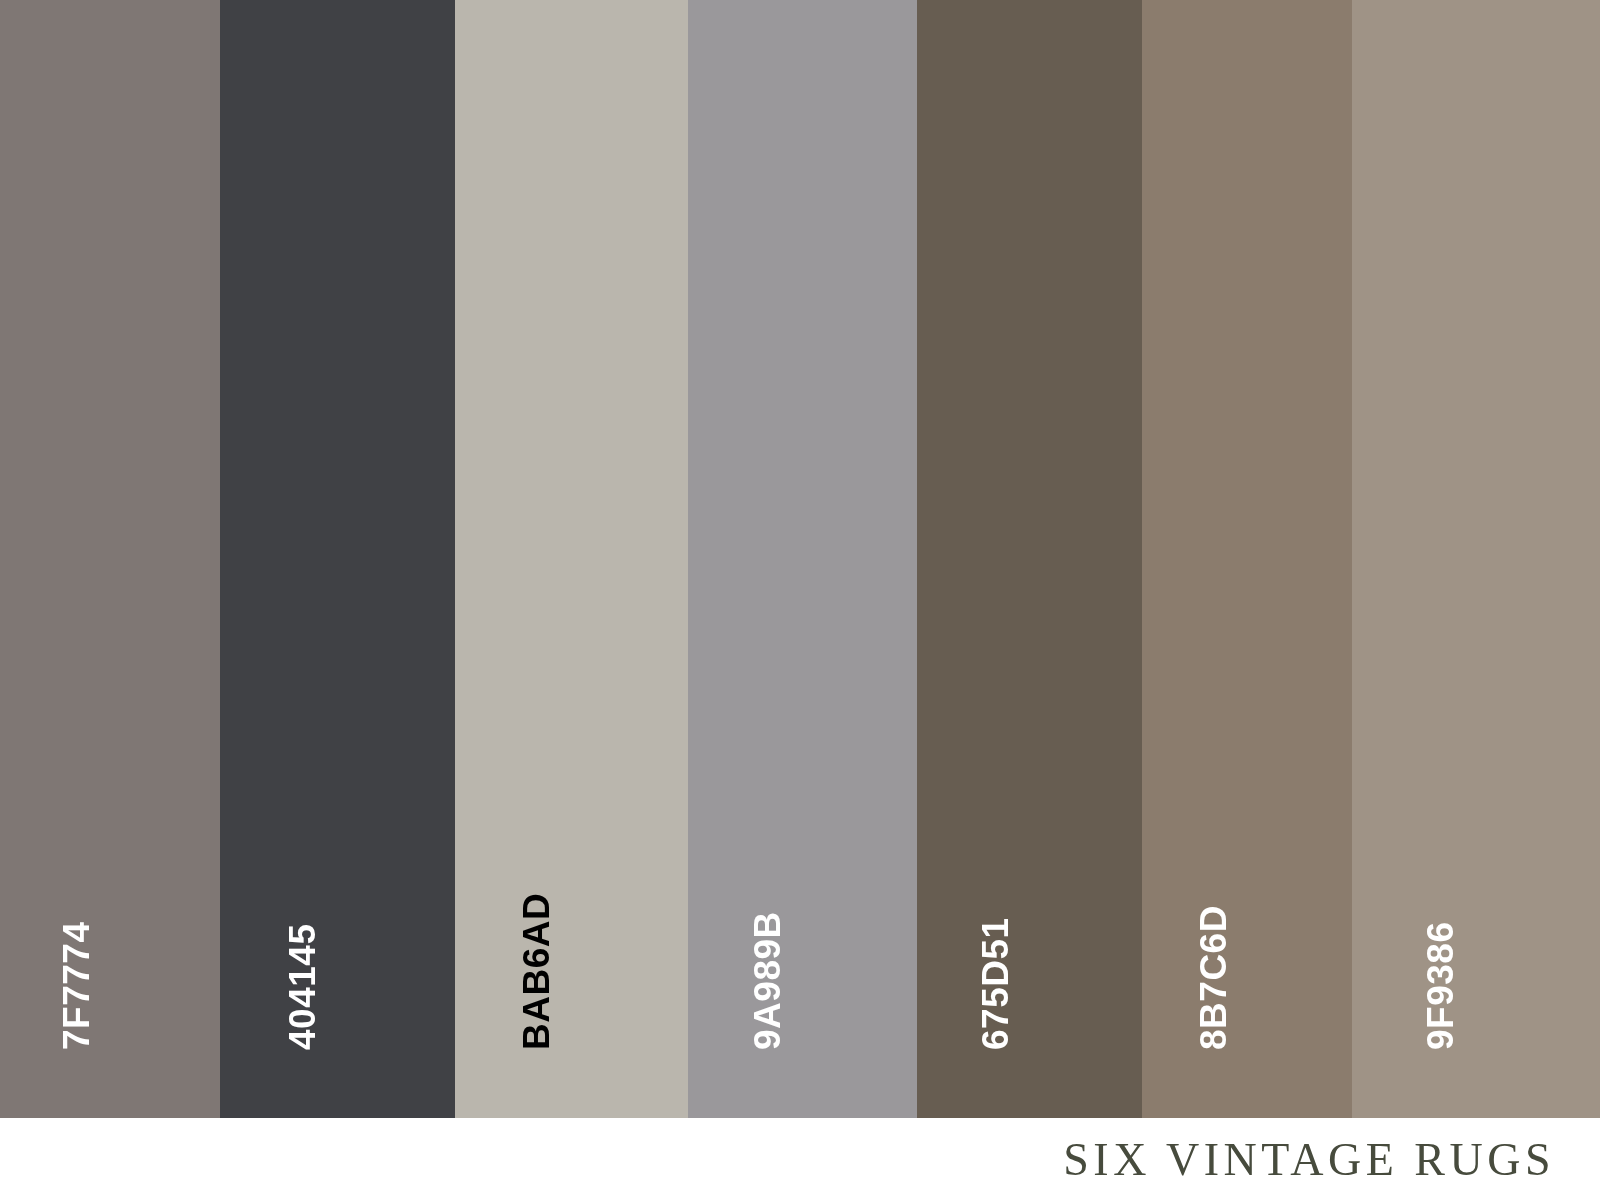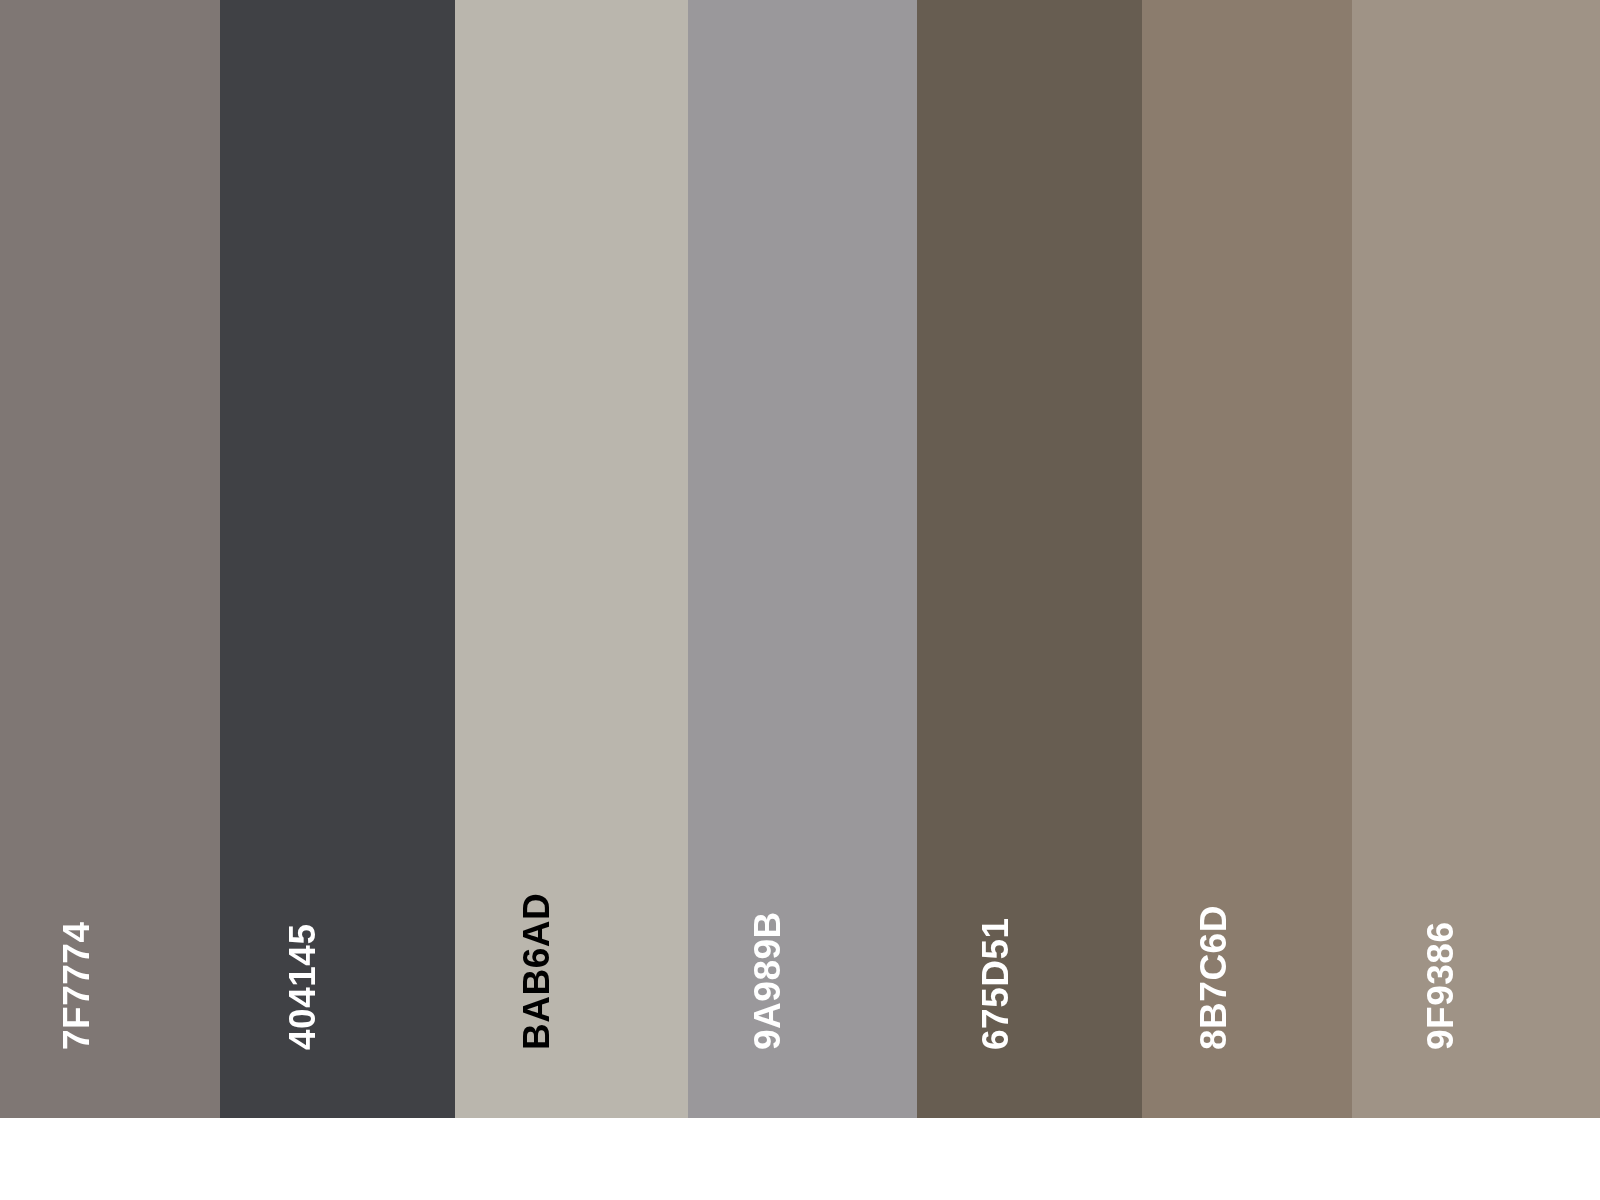--- a/index.html
+++ b/index.html
@@ -100,14 +100,17 @@
         <span class="swatch-label" style="color: rgb(255, 255, 255);">675D51</span>
       </div>
       <div class="swatch" style="width: 210px; background: rgb(139, 124, 109);">
         <span class="swatch-label" style="color: rgb(255, 255, 255);">8B7C6D</span>
       </div>
       <div class="swatch" style="width: 248px; background: rgb(159, 147, 134);">
         <span class="swatch-label" style="color: rgb(255, 255, 255);">9F9386</span>
       </div>
     </div>
 
+  <div id="footer-bar">
+    <div id="brand-wordmark">SIX VINTAGE RUGS</div>
+  </div>
 
 </div>
 
 </body></html>

